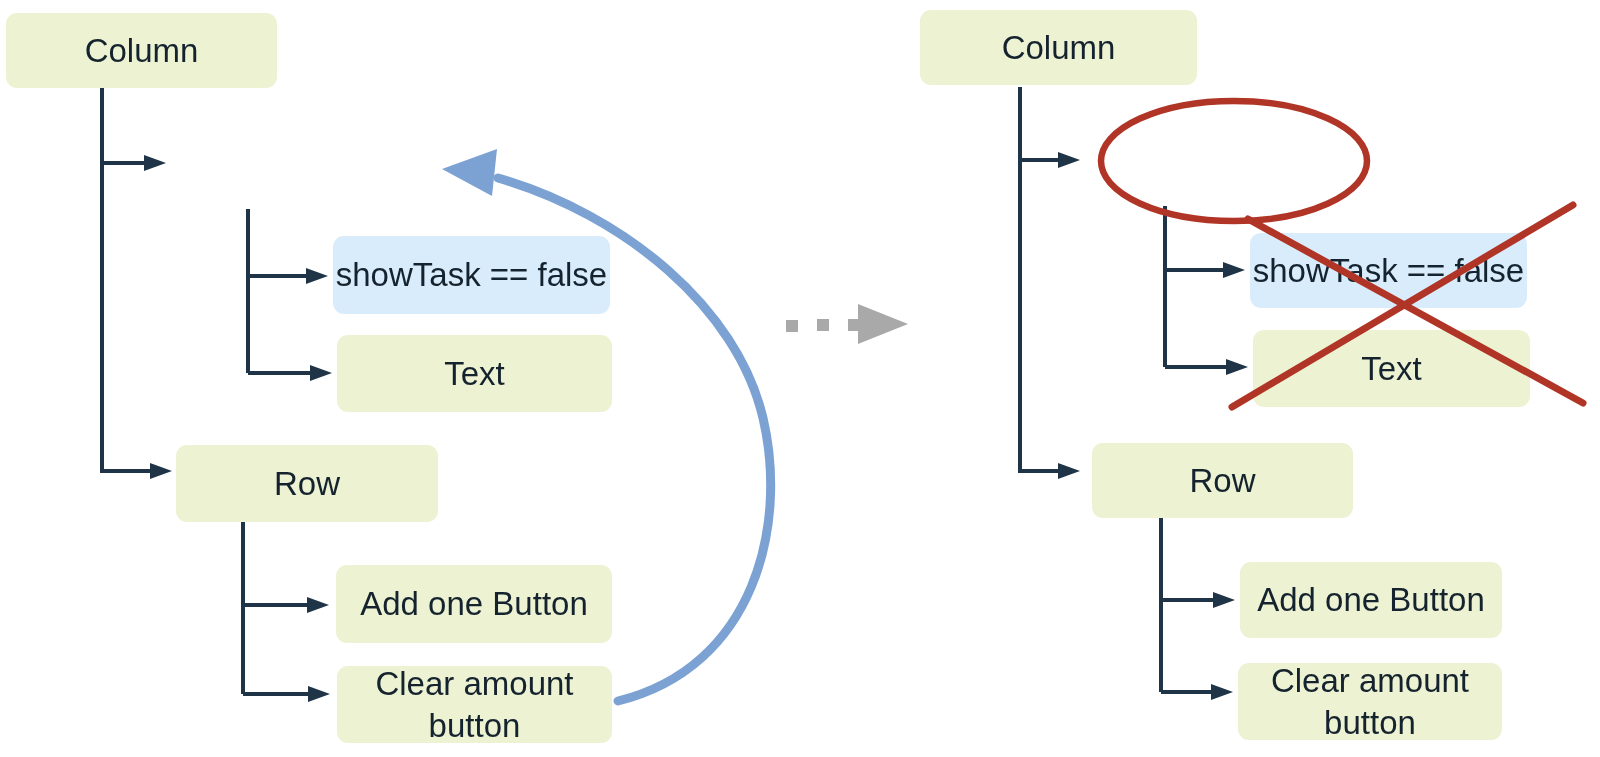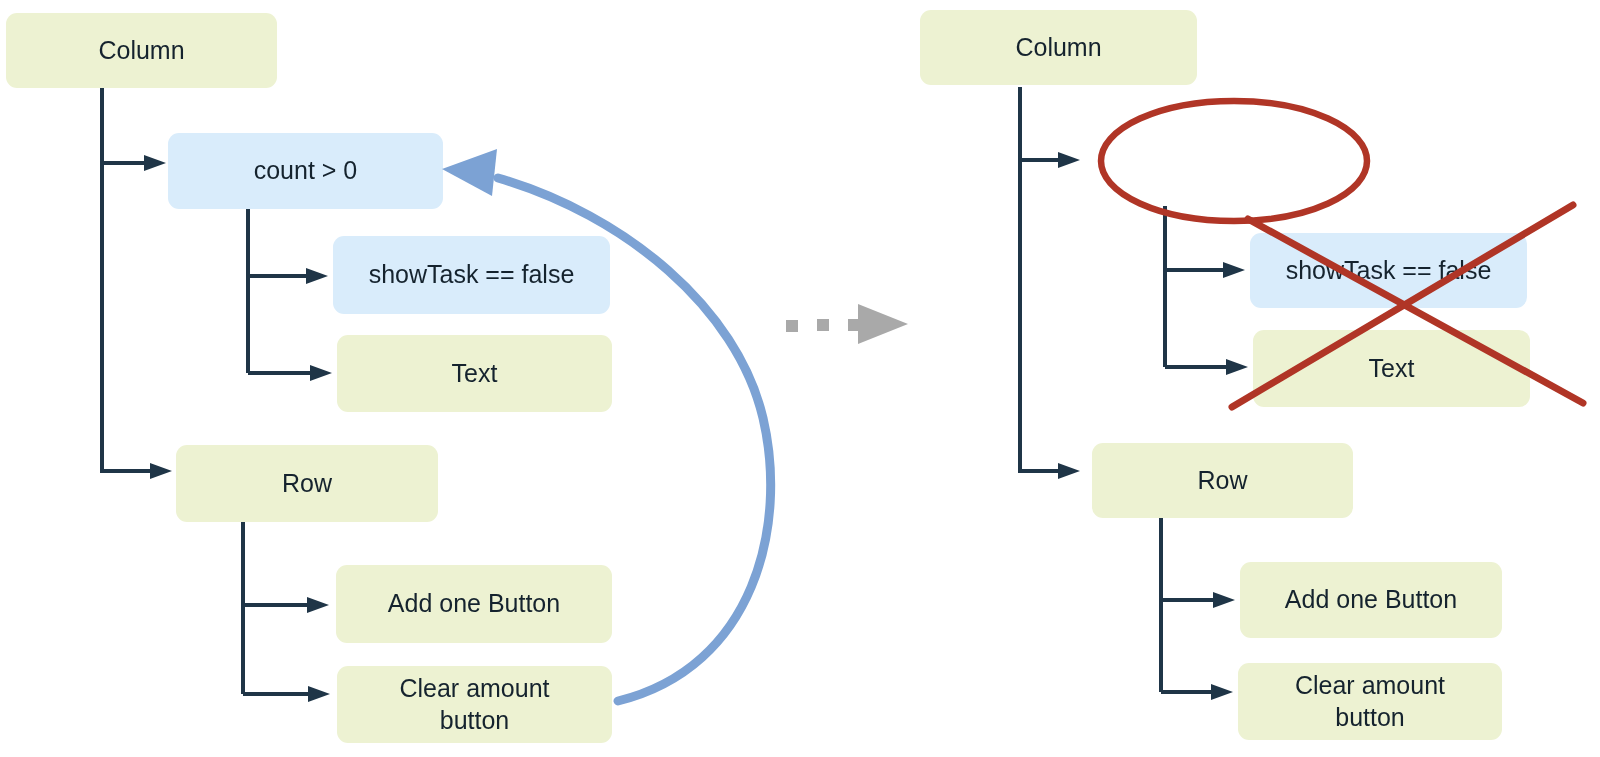--- a/index.html
+++ b/index.html
@@ -11,21 +11,21 @@
   }
   .layer { position:absolute; left:0; top:0; width:1600px; height:757px; }
   .layer.under { z-index:0; }
   .layer.over  { z-index:2; pointer-events:none; }
   .node {
     position:absolute; z-index:1;
     border-radius:11px;
     display:flex; align-items:center; justify-content:center;
     text-align:center;
     color:var(--text,#15232e);
-    font-size:25px;
+    font-size:33px;
   }
   .node .label { white-space:pre-line; line-height:1.25; }
   .node--green { background:var(--node-green,#edf2d2); }
   .node--blue  { background:var(--node-blue,#d9ecfb); }
   .line  { fill:none; stroke:var(--connector,#1f3547); stroke-width:4; stroke-linejoin:miter; }
   .head  { fill:var(--connector,#1f3547); stroke:none; }
   .loop  { fill:none; stroke:var(--loop-arrow-blue,#7ca2d4); stroke-width:9; stroke-linecap:round; }
   .loop-head { fill:var(--loop-arrow-blue,#7ca2d4); stroke:none; }
   .gray  { fill:var(--transition-arrow-gray,#a9a9a9); stroke:none; }
   .red-line    { fill:none; stroke:var(--annotation-red,#b03526); stroke-width:7; stroke-linecap:round; }
@@ -66,23 +66,20 @@
       <path class="line" d="M1161,518 L1161,692"></path>
       <path class="line" d="M1161,600 L1213,600"></path>
       <polygon class="head" points="1213,592 1213,608 1235,600"></polygon>
       <path class="line" d="M1161,692 L1211,692"></path>
       <polygon class="head" points="1211,684 1211,700 1233,692"></polygon>
     </g>
   </svg>
 
   <div class="node node--green" style="left:6px;top:13px;width:271px;height:75px">
     <span class="label">Column</span>
-  </div>
-  <div class="node node--blue" style="left:168px;top:133px;width:275px;height:76px">
-    <span class="label">count &gt; 0</span>
   </div>
   <div class="node node--blue" style="left:333px;top:236px;width:277px;height:78px">
     <span class="label">showTask == false</span>
   </div>
   <div class="node node--green" style="left:337px;top:335px;width:275px;height:77px">
     <span class="label">Text</span>
   </div>
   <div class="node node--green" style="left:176px;top:445px;width:262px;height:77px">
     <span class="label">Row</span>
   </div>

